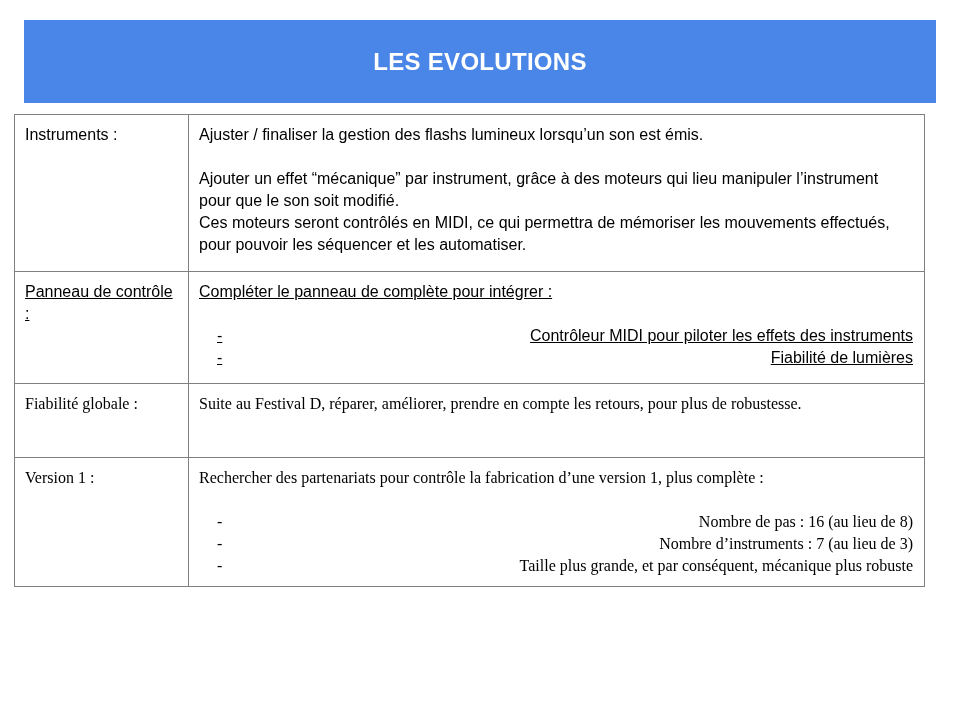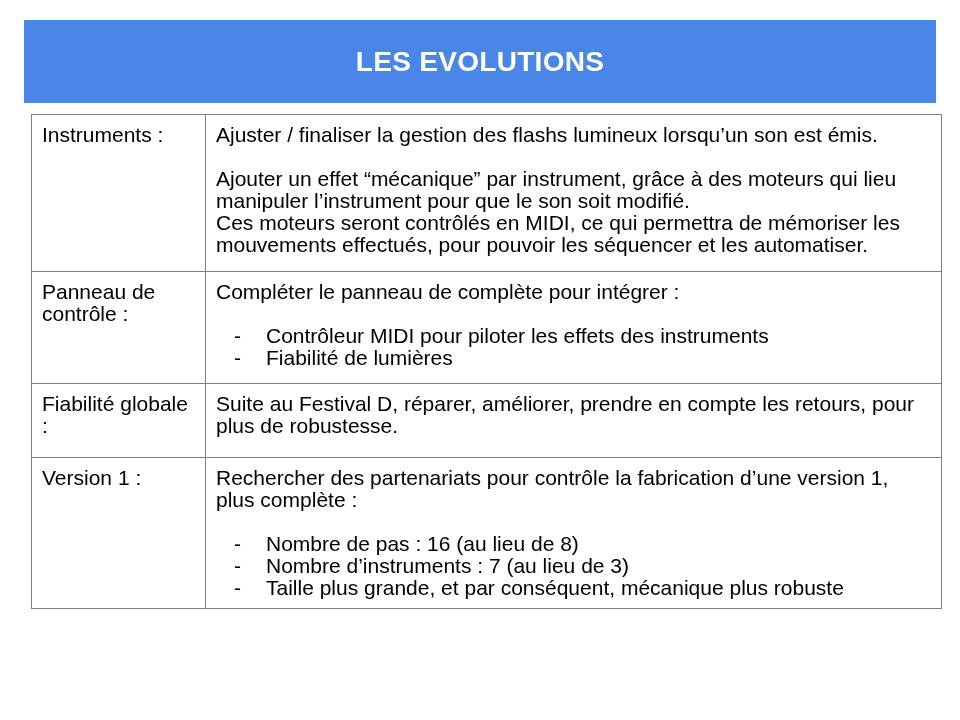--- a/index.html
+++ b/index.html
@@ -27,62 +27,63 @@
     width: 912px;
     height: 83px;
     background: #4a86e8;
     display: flex;
     align-items: center;
     justify-content: center;
   }
   .slide-title {
     margin: 0;
     color: #ffffff;
-    font-size: 28px;
+    font-size: 24px;
     font-weight: bold;
     letter-spacing: 0.3px;
   }
   table.evolution-table {
     position: absolute;
-    left: 31px;
+    left: 14px;
     top: 114px;
     width: 911px;
     border-collapse: collapse;
     table-layout: fixed;
-    font-size: 21px;
+    font-size: 16px;
     line-height: 22px;
   }
   .evolution-table td {
     border: 1px solid #808080;
     vertical-align: top;
     padding: 9px 11px 9px 10px;
     overflow: hidden;
   }
   .evolution-table col.label-col { width: 174px; }
   tr.row-instruments   { height: 157px; }
-  tr.row-panneau       { height: 112px; }
+  tr.row-panneau       { height: 112px; text-decoration: underline; }
   tr.row-deco          { height: 127px; }
-  tr.row-fiabilite     { height: 74px;  }
-  tr.row-version       { height: 126px; }
+  tr.row-fiabilite     { height: 74px; font-family: Liberation Serif, serif;  }
+  tr.row-version       { height: 126px; font-family: Liberation Serif, serif; }
   .para {
     margin: 0;
   }
   .gap-after {
     margin-bottom: 22px;
   }
   .bullet {
     display: flex;
     margin-left: 18px;
   }
   .bullet .dash {
     width: 32px;
     flex: none;
   }
   .bullet .bullet-text {
     flex: 1;
+    text-align: right;
   }
 </style>
 </head>
 <body>
 
 <div class="slide-canvas">
 
   <header class="title-band">
     <h1 class="slide-title">LES EVOLUTIONS</h1>
   </header>

